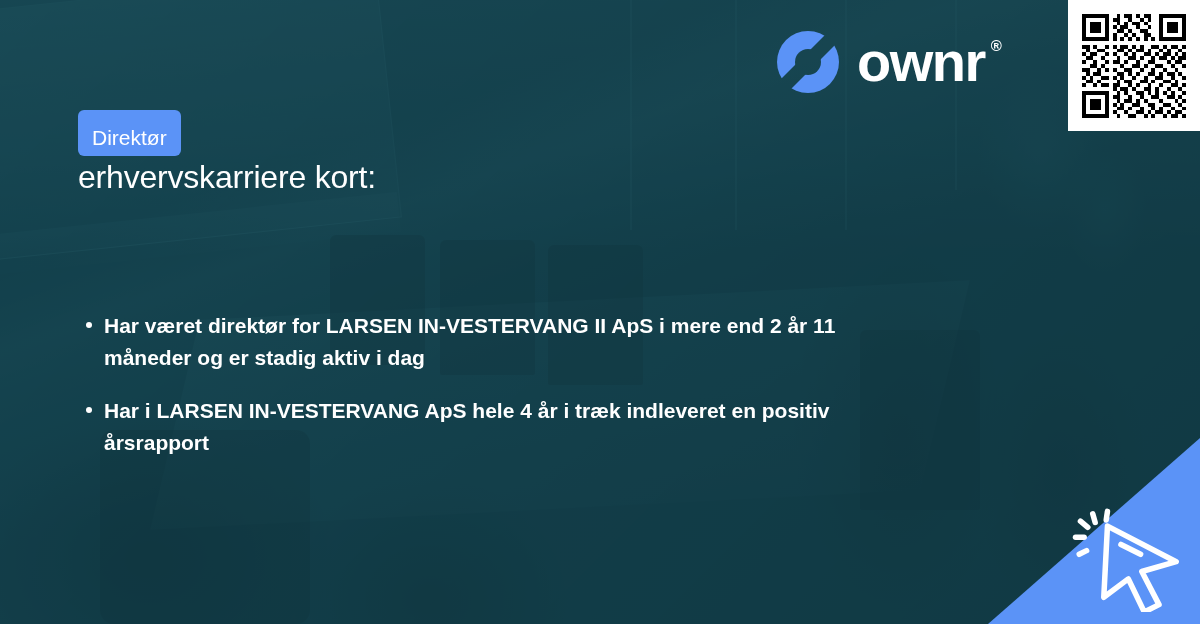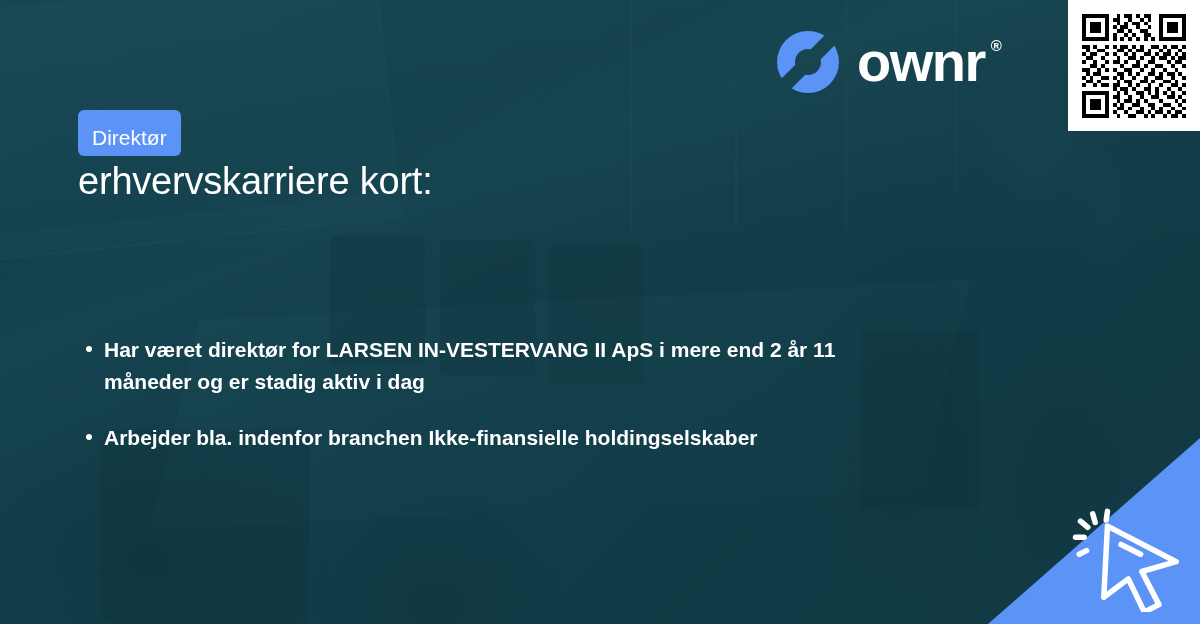--- a/index.html
+++ b/index.html
@@ -155,21 +155,21 @@
   .title {
     color:#ffffff;
     font-size:45px;
     font-weight:bold;
     letter-spacing:-.5px;
     margin-top:20px;
     line-height:1.06;
   }
   .subtitle {
     color:#ffffff;
-    font-size:38px;
+    font-size:32px;
     font-weight:normal;
     letter-spacing:-.2px;
     margin-top:4px;
     line-height:1.12;
   }
 
   .bullets {
     position:absolute;
     left:78px; top:310px;
     width:900px;
@@ -177,21 +177,20 @@
   }
   .bullet {
     position:relative;
     color:#ffffff;
     font-size:21px;
     font-weight:bold;
     line-height:1.52;
     padding-left:26px;
     margin-bottom:21px;
     max-width:830px;
-    margin-top:24px;
   }
   .bullet:last-child { margin-bottom:0; }
   .bullet::before {
     content:"";
     position:absolute;
     left:8px; top:12px;
     width:6px; height:6px;
     background:#ffffff;
     border-radius:50%;
   }
@@ -471,21 +470,21 @@
     </svg>
   </div>
 
   <div class="content">
     <div class="badge">Direktør</div>
     <div class="subtitle">erhvervskarriere kort:</div>
   </div>
 
   <ul class="bullets">
     <li class="bullet">Har været direktør for LARSEN IN-VESTERVANG II ApS i mere end 2 år 11 måneder og er stadig aktiv i dag</li>
-    <li class="bullet">Arbejder bla. indenfor branchen Ikke-finansielle holdingselskaber</li>
+    <li class="bullet">Har i LARSEN IN-VESTERVANG ApS hele 4 år i træk indleveret en positiv årsrapport</li>
   </ul>
 
   <div class="corner-triangle"></div>
   <svg class="cursor-icon" viewBox="0 0 100 88" fill="none" stroke="#ffffff" stroke-width="4.5" stroke-linecap="round" stroke-linejoin="round">
     <path d="M30 18 L86 47 L58 55 L72 82 L60 88 L47 61 L27 76 Z"></path>
     <line x1="41" y1="33" x2="57" y2="41"></line>
     <line x1="18" y1="8" x2="20" y2="15"></line>
     <line x1="8" y1="14" x2="14" y2="19"></line>
     <line x1="4" y1="27" x2="11" y2="27"></line>
     <line x1="7" y1="41" x2="13" y2="38"></line>

